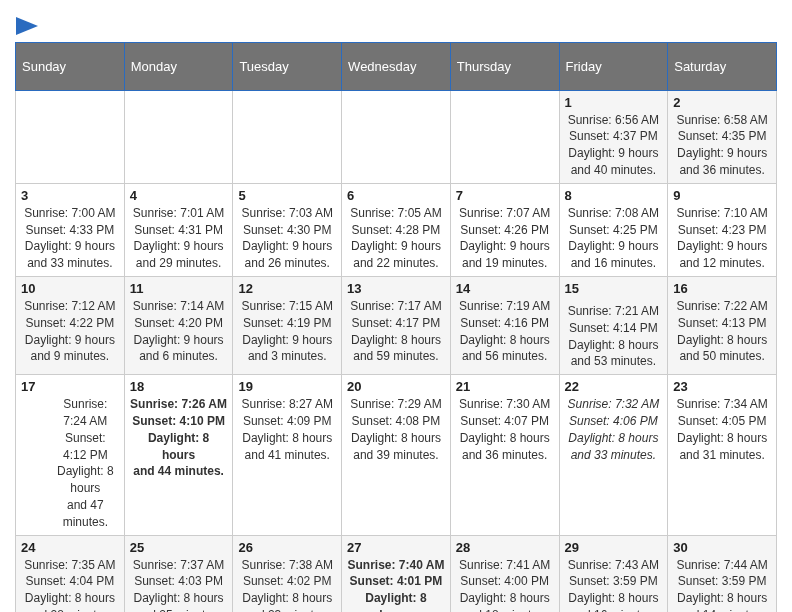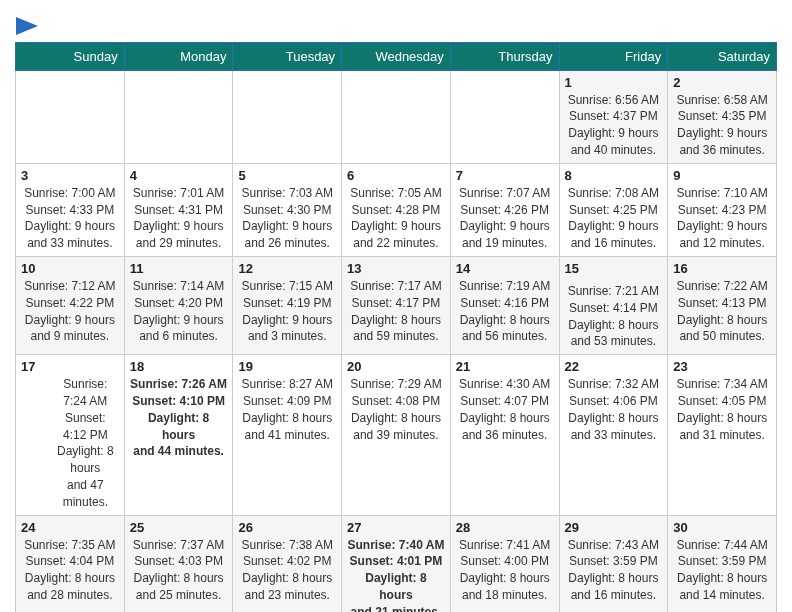--- a/index.html
+++ b/index.html
@@ -33,24 +33,24 @@
       font-size: 14px;
       color: #555;
       margin-top: 2px;
     }
     table {
       width: 100%;
       border-collapse: collapse;
       table-layout: fixed;
     }
     thead th {
-      background: #0f766e;
+      background: #737373;
       color: #fff;
-      text-align: right;
-      padding: 6px 6px;
+      text-align: left;
+      padding: 16px 6px;
       font-size: 13px;
       font-weight: normal;
       border: 1px solid #2a6bbf;
     }
     tbody td {
       vertical-align: top;
       border: 1px solid #ccc;
       padding: 4px 5px;
       font-size: 10.5px;
       color: #333;
@@ -259,28 +259,28 @@
         </td>
         <td>
           <div class="day-number">20</div>
           <div class="day-info" style="white-space: pre-line;">Sunrise: 7:29 AM
 Sunset: 4:08 PM
 Daylight: 8 hours
 and 39 minutes.</div>
         </td>
         <td>
           <div class="day-number">21</div>
-          <div class="day-info" style="white-space: pre-line;">Sunrise: 4:30 AM
+          <div class="day-info" style="white-space: pre-line;">Sunrise: 7:30 AM
 Sunset: 4:07 PM
 Daylight: 8 hours
 and 36 minutes.</div>
         </td>
         <td>
           <div class="day-number">22</div>
-          <div class="day-info" style="white-space: pre-line;">Sunrise: 7:32 AM
+          <div class="day-info" style="white-space: pre-line; font-style: italic;">Sunrise: 7:32 AM
 Sunset: 4:06 PM
 Daylight: 8 hours
 and 33 minutes.</div>
         </td>
         <td>
           <div class="day-number">23</div>
           <div class="day-info" style="white-space: pre-line;">Sunrise: 7:34 AM
 Sunset: 4:05 PM
 Daylight: 8 hours
 and 31 minutes.</div>

